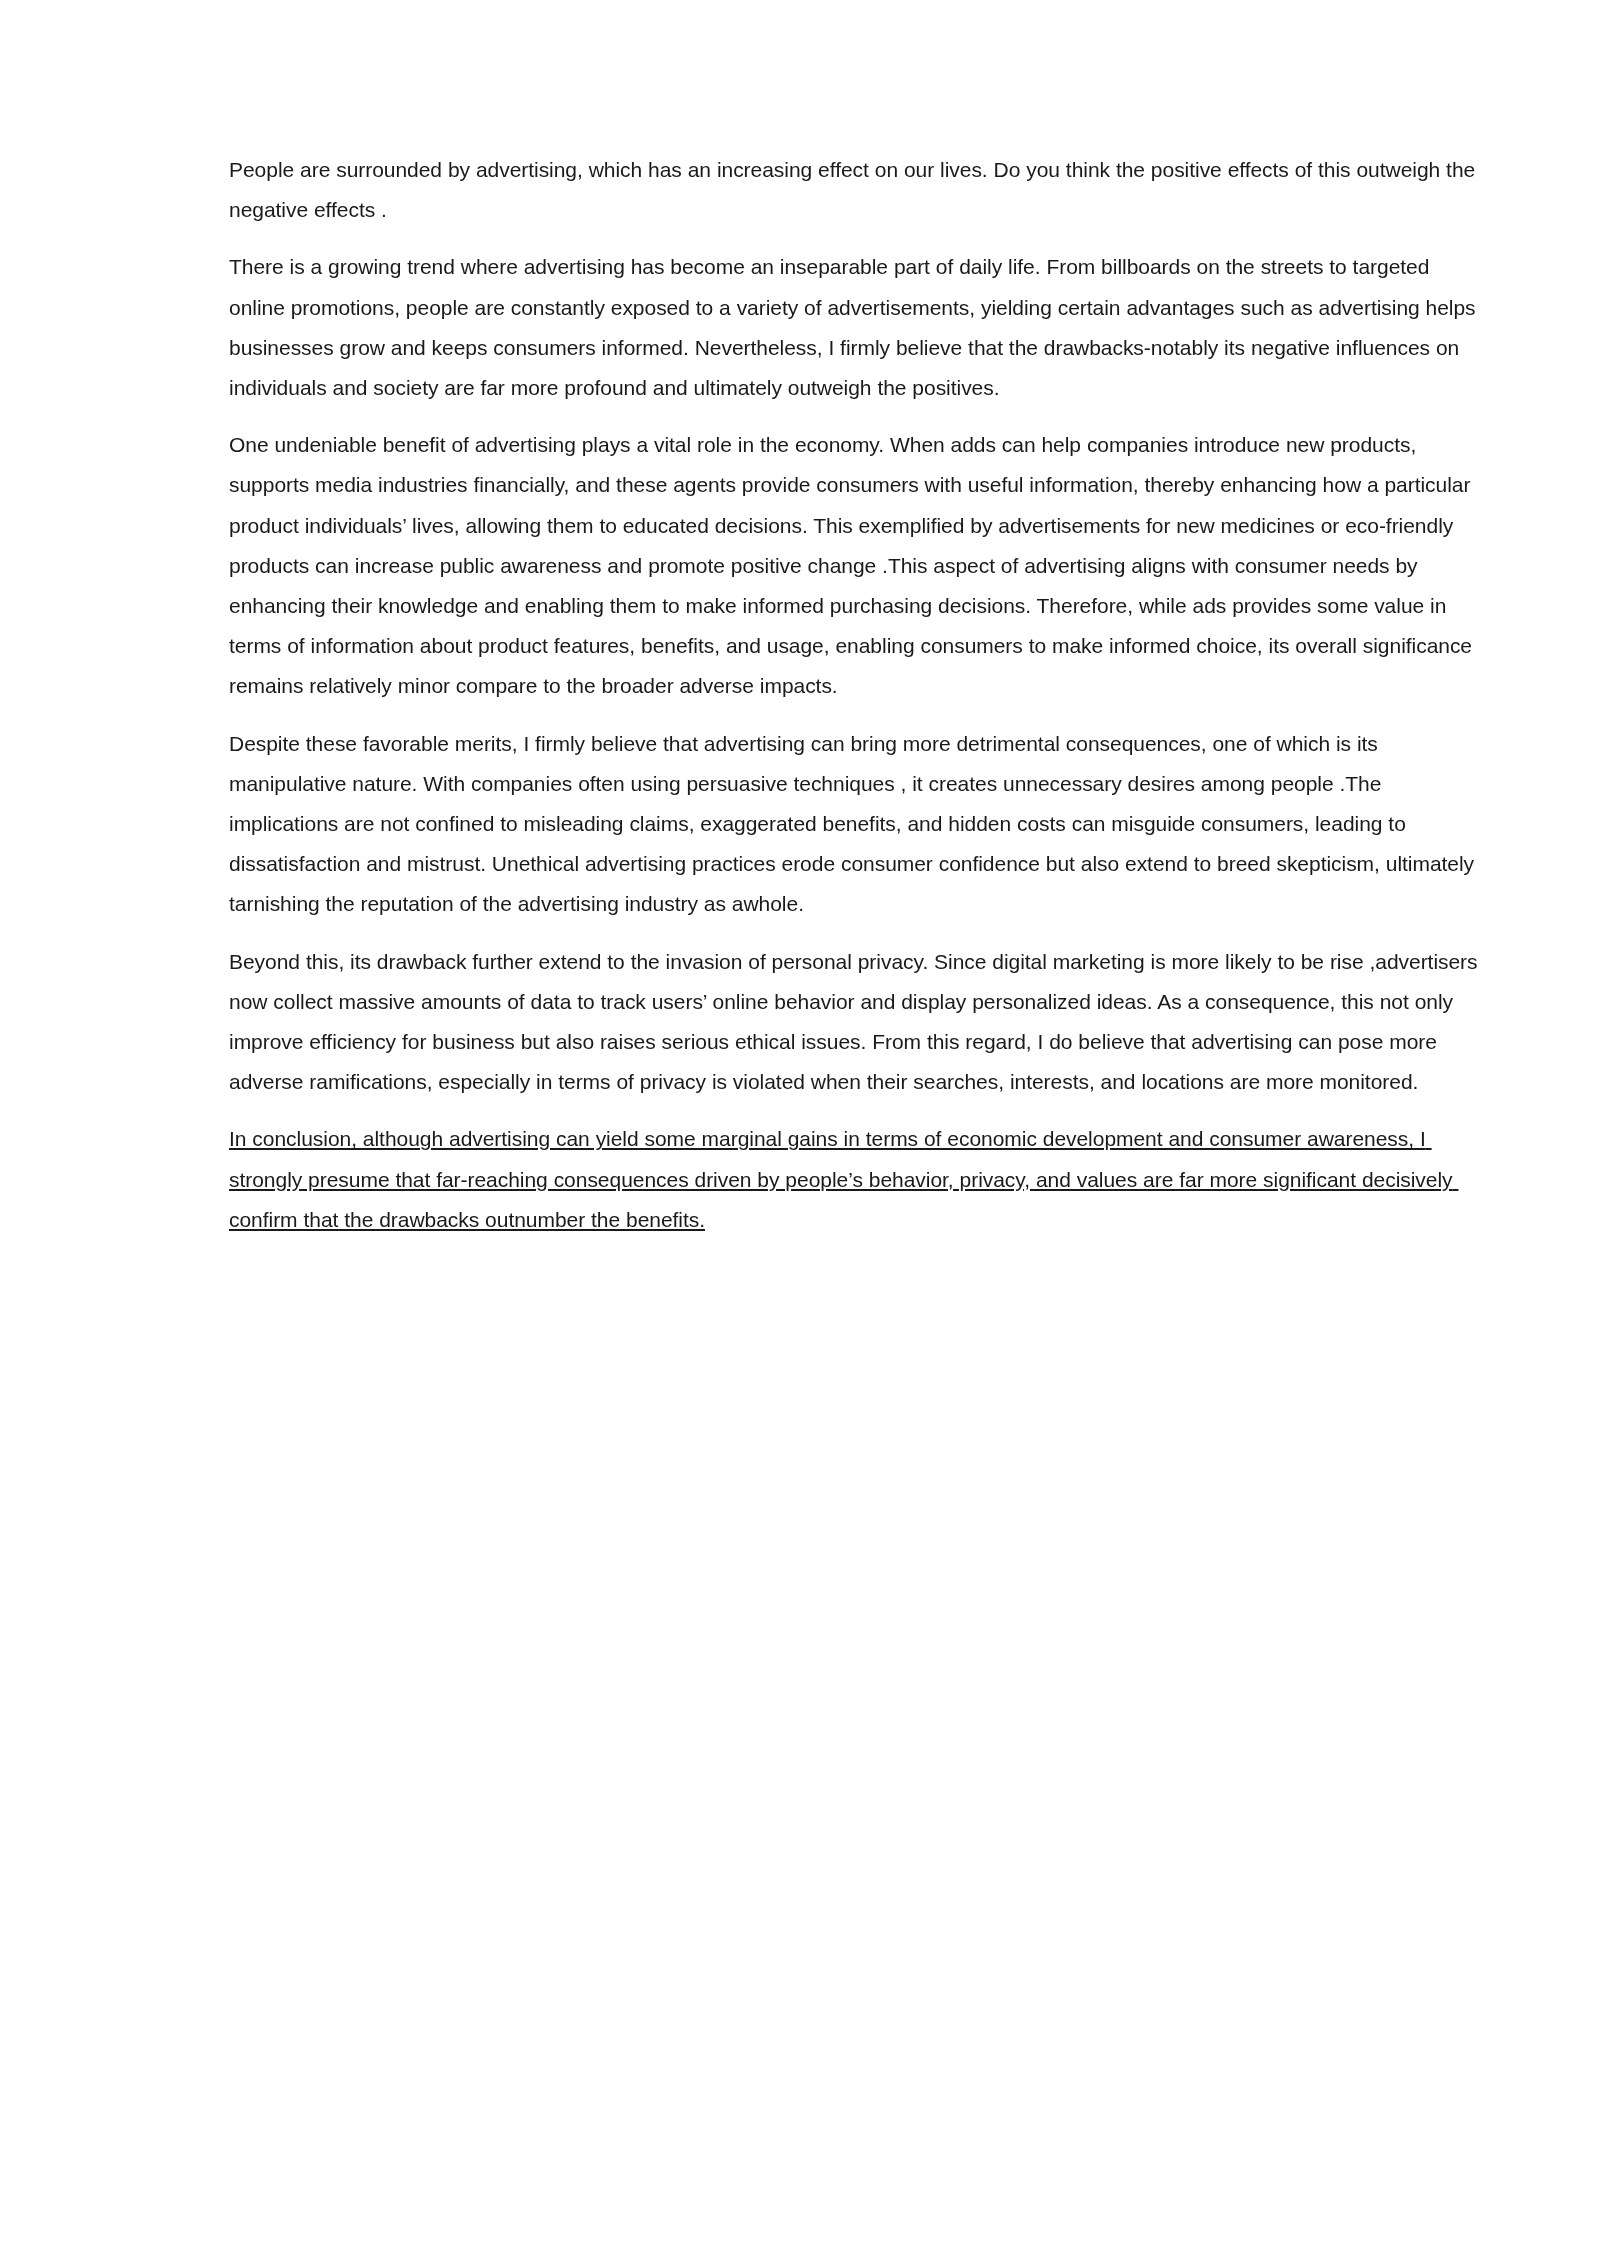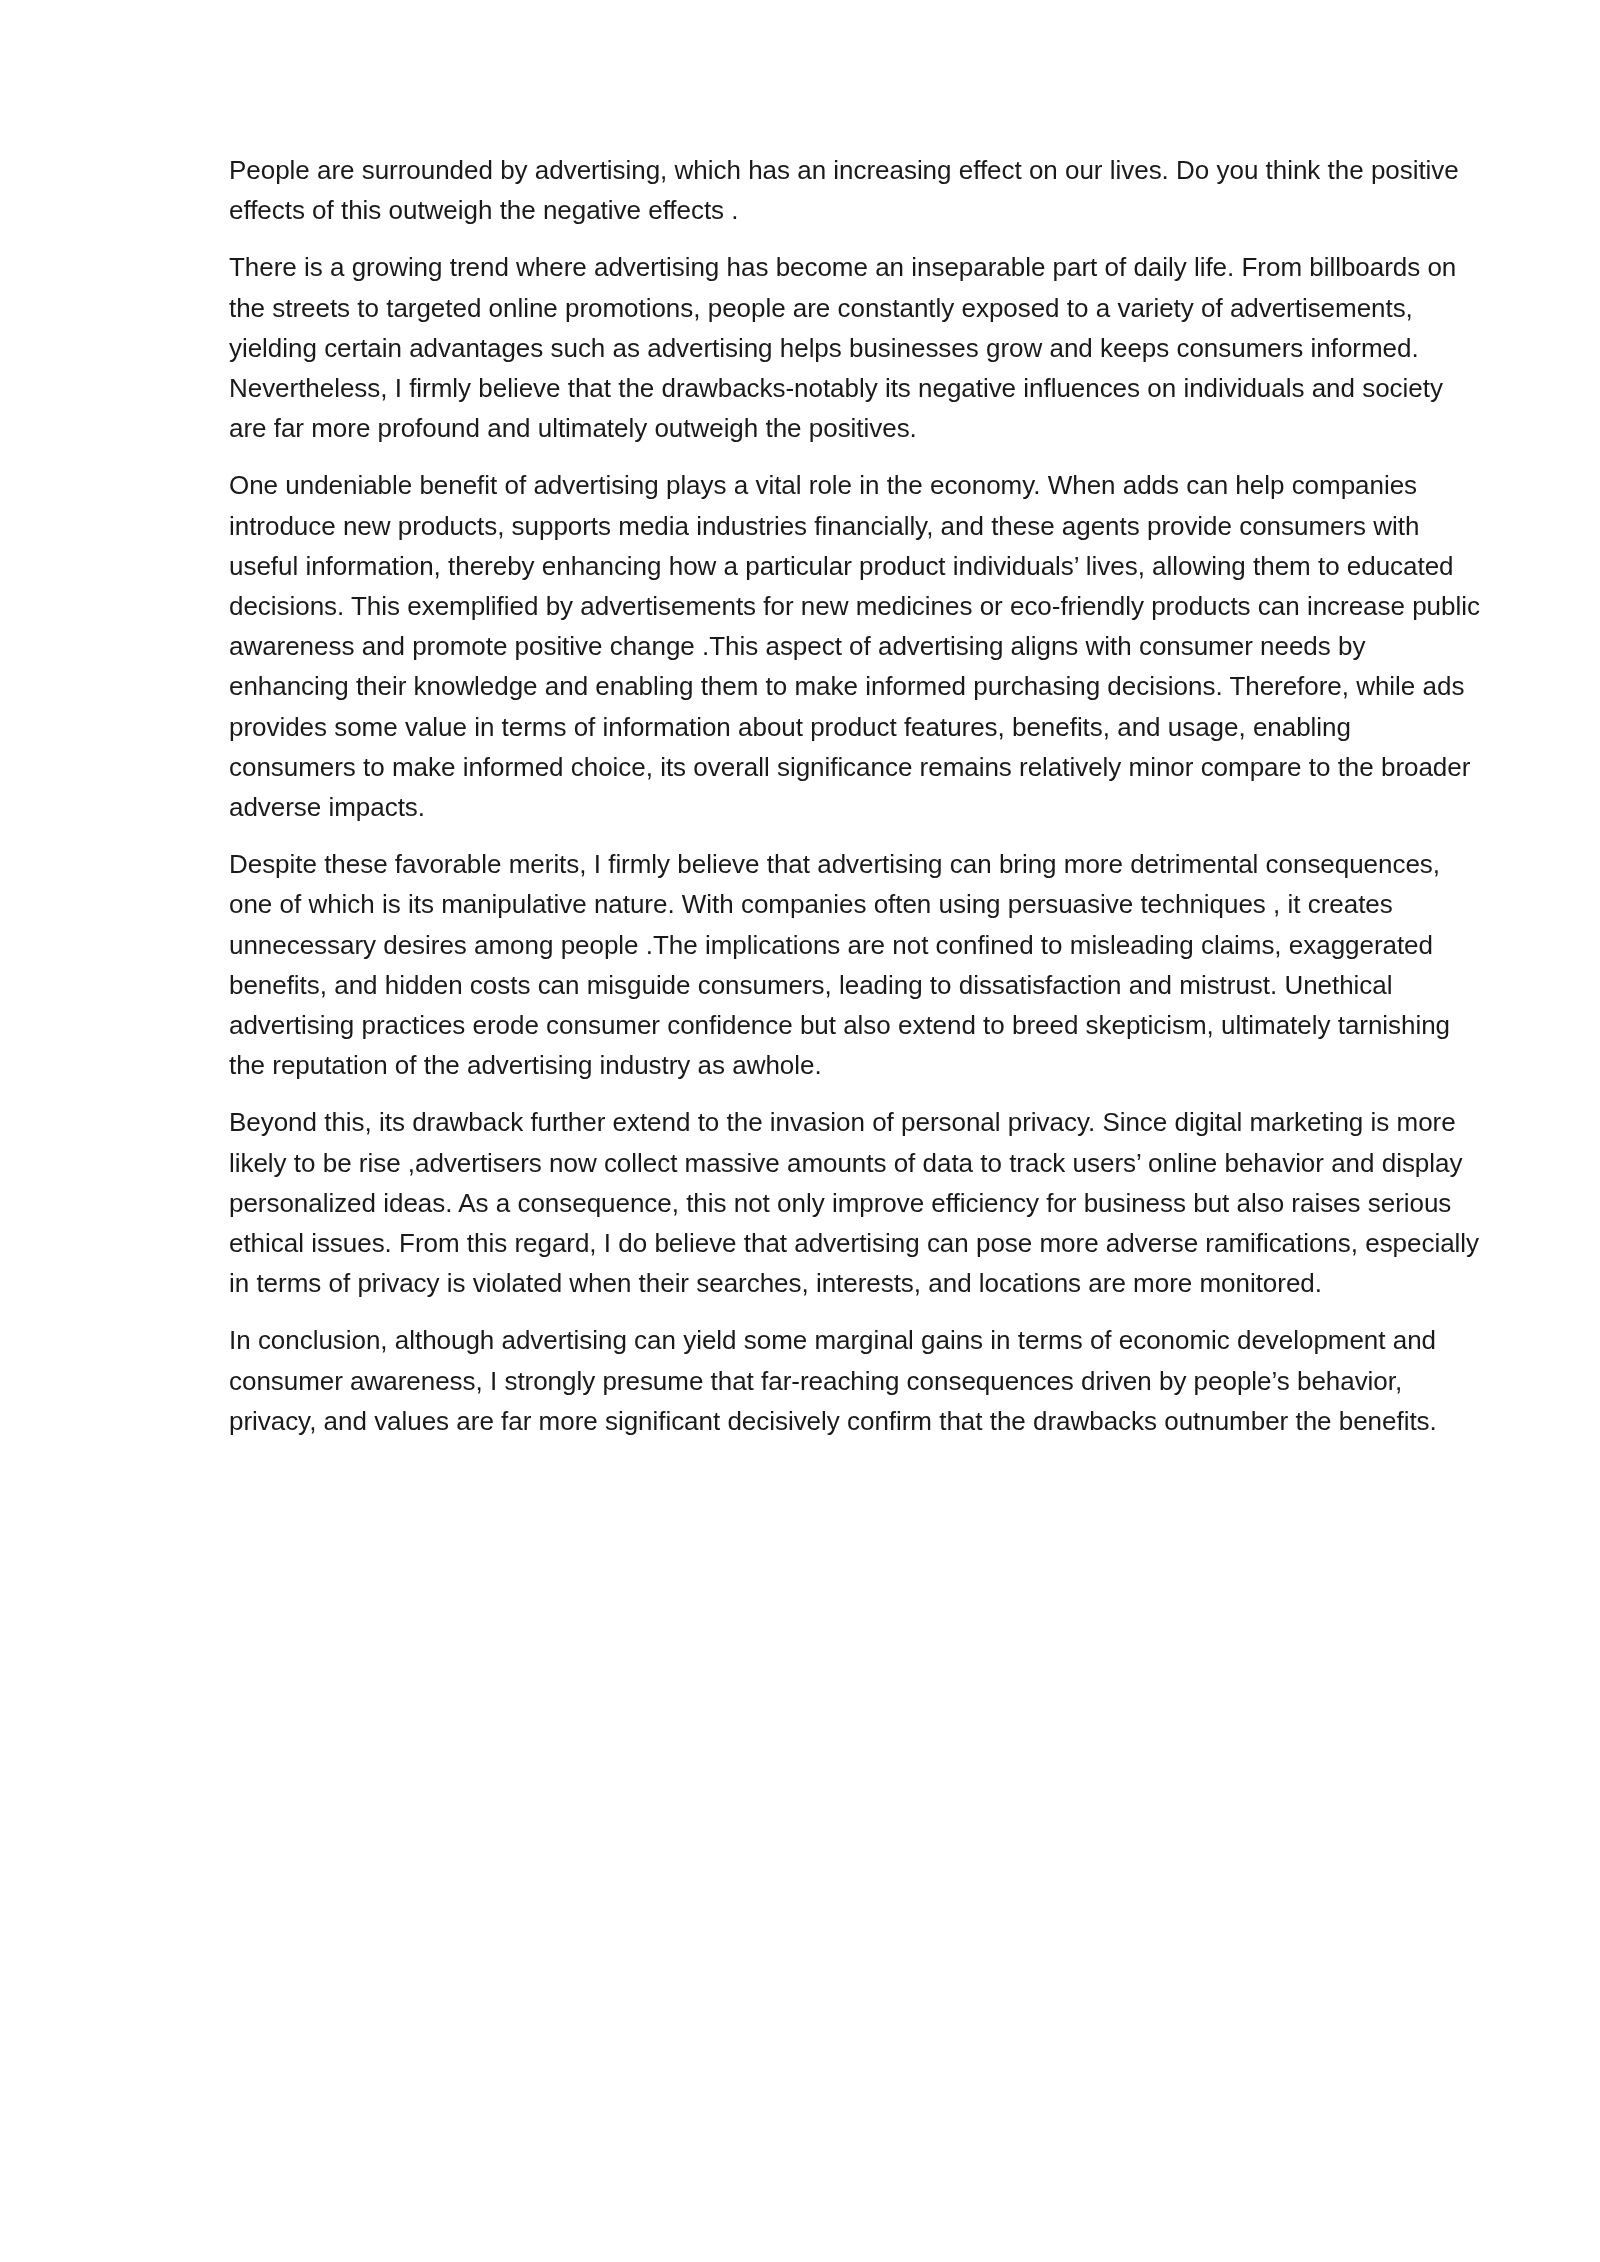--- a/index.html
+++ b/index.html
@@ -20,32 +20,33 @@
     background: #ffffff;
     overflow: hidden;
   }
   .doc-body {
     position: absolute;
     left: 229px;
     top: 150px;
     width: 1252px;
   }
   .para {
-    font-size: 26px;
+    font-size: 21px;
     line-height: 40.2px;
     color: #1a1a1a;
     text-align: left;
     margin: 0 0 17px 0;
     letter-spacing: -0.04px;
     word-spacing: 0.1px;
     font-weight: 400;
     white-space: pre-wrap;
   }
   .para:last-child {
     margin-bottom: 8px;
+    text-decoration: underline;
   }
 </style>
 </head>
 <body>
 
 <div class="page">
   <div class="doc-body">
     <p class="para">People are surrounded by advertising, which has an increasing effect on our lives. Do you think the positive effects of this outweigh the negative effects .</p>
     <p class="para">There is a growing trend where advertising has become an inseparable part of daily life. From billboards on the streets to targeted online promotions, people are constantly exposed to a variety of advertisements, yielding certain advantages such as advertising helps businesses grow and keeps consumers informed. Nevertheless, I firmly believe that the drawbacks-notably its negative influences on individuals and society are far more profound and ultimately outweigh the positives.</p>
     <p class="para">One undeniable benefit of advertising plays a vital role in the economy. When adds can help companies introduce new products, supports media industries financially, and these agents provide consumers with useful information, thereby enhancing how a particular product individuals’ lives, allowing them to educated decisions. This exemplified by advertisements for new medicines or eco-friendly products can increase public awareness and promote positive change .This aspect of advertising aligns with consumer needs by enhancing their knowledge and enabling them to make informed purchasing decisions. Therefore, while ads provides some value in terms of information about product features, benefits, and usage, enabling consumers to make informed choice, its overall significance remains relatively minor compare to the broader adverse impacts.</p>

